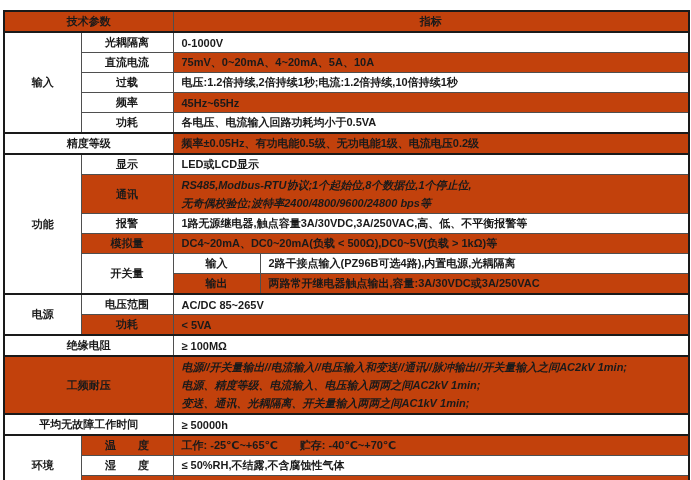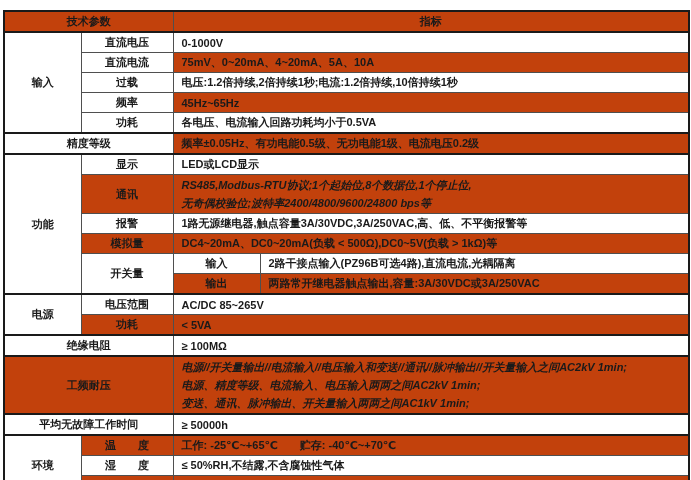--- a/index.html
+++ b/index.html
@@ -46,21 +46,21 @@
       </colgroup>
 
     <tbody>
         <tr class="sec">
       <td colspan="2" class="c b">技术参数</td>
       <td colspan="2" class="c b">指标</td>
     </tr>
 
     <tr class="sec">
       <td rowspan="5" class="c">输入</td>
-      <td class="c">直流电压</td>
+      <td class="c">光耦隔离</td>
       <td colspan="2" class="v">0-1000V</td>
     </tr>
     <tr>
       <td class="c">直流电流</td>
       <td colspan="2" class="v b">75mV、0~20mA、4~20mA、5A、10A</td>
     </tr>
     <tr>
       <td class="c">过载</td>
       <td colspan="2" class="v">电压:1.2倍持续,2倍持续1秒;电流:1.2倍持续,10倍持续1秒</td>
     </tr>
@@ -94,21 +94,21 @@
       <td class="c">报警</td>
       <td colspan="2" class="v">1路无源继电器,触点容量3A/30VDC,3A/250VAC,高、低、不平衡报警等</td>
     </tr>
     <tr>
       <td class="c b">模拟量</td>
       <td colspan="2" class="v b">DC4~20mA、DC0~20mA(负载 &lt; 500Ω),DC0~5V(负载 &gt; 1kΩ)等</td>
     </tr>
     <tr>
       <td rowspan="2" class="c">开关量</td>
       <td class="c">输入</td>
-      <td class="v">2路干接点输入(PZ96B可选4路),直流电流,光耦隔离</td>
+      <td class="v">2路干接点输入(PZ96B可选4路),内置电源,光耦隔离</td>
     </tr>
     <tr>
       <td class="c b">输出</td>
       <td class="v b">两路常开继电器触点输出,容量:3A/30VDC或3A/250VAC</td>
     </tr>
 
     <tr class="sec">
       <td rowspan="2" class="c">电源</td>
       <td class="c">电压范围</td>
       <td colspan="2" class="v">AC/DC 85~265V</td>
@@ -121,21 +121,21 @@
     <tr class="sec">
       <td colspan="2" class="c">绝缘电阻</td>
       <td colspan="2" class="v">≥ 100MΩ</td>
     </tr>
 
     <tr class="sec">
       <td colspan="2" class="c b">工频耐压</td>
       <td colspan="2" class="v b ml w3">
         <div class="ln">电源//开关量输出//电流输入//电压输入和变送//通讯//脉冲输出//开关量输入之间AC2kV 1min;</div>
         <div class="ln">电源、精度等级、电流输入、电压输入两两之间AC2kV 1min;</div>
-        <div class="ln">变送、通讯、脉冲输出、开关量输入两两之间AC1kV 1min;</div>
+        <div class="ln">变送、通讯、光耦隔离、开关量输入两两之间AC1kV 1min;</div>
       </td>
     </tr>
 
     <tr class="sec">
       <td colspan="2" class="c">平均无故障工作时间</td>
       <td colspan="2" class="v">≥ 50000h</td>
     </tr>
 
     <tr class="sec">
       <td rowspan="3" class="c">环境</td>

